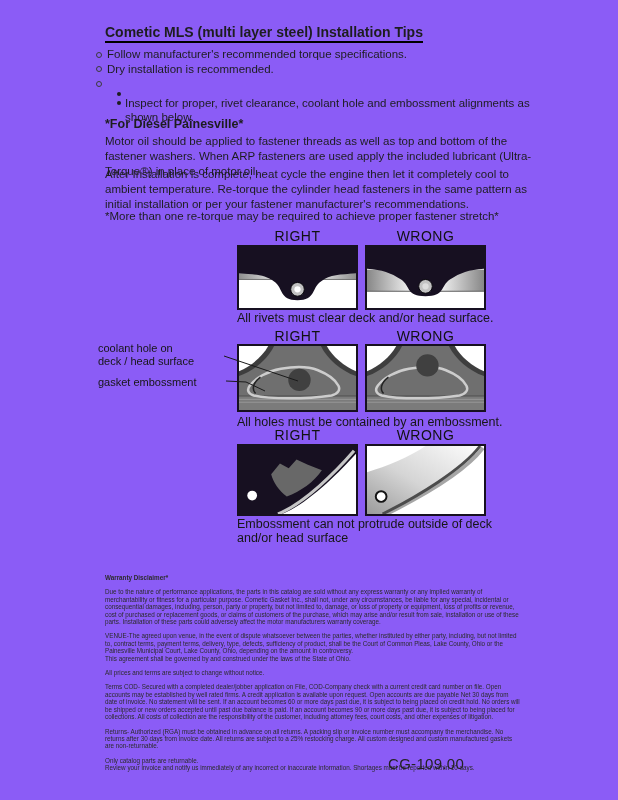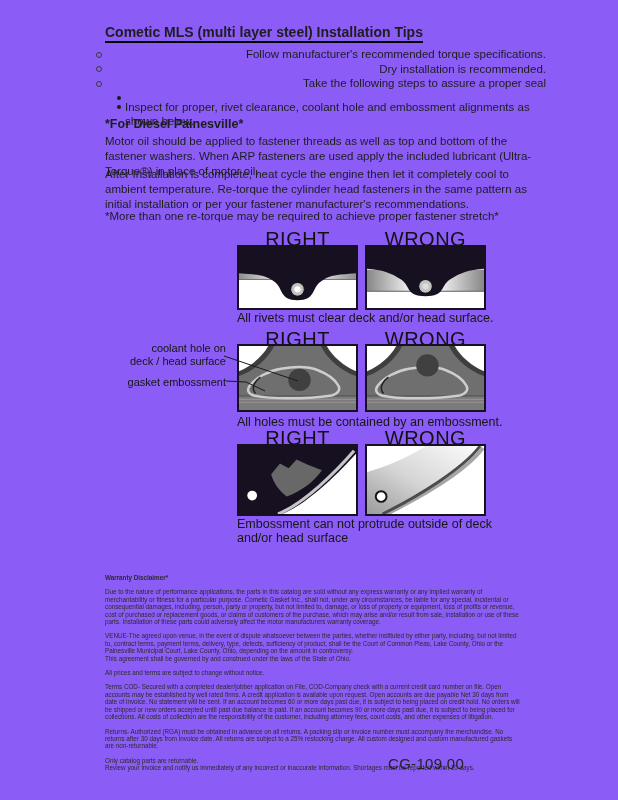--- a/index.html
+++ b/index.html
@@ -7,38 +7,38 @@
     position:relative;width:618px;height:800px;background:#8b5cf6;
     font-family:"Liberation Sans", sans-serif;color:#1d1d1f;overflow:hidden;
     margin:0 auto;
   }
   .abs{position:absolute;}
   .title{
     left:105px;top:24px;font-size:14px;font-weight:bold;
     border-bottom:2px solid #000;padding-bottom:1px;white-space:nowrap;
   }
   .tips{left:96px;top:47px;width:450px;font-size:11.5px;line-height:14.5px;}
-  .tip-row{display:flex;align-items:flex-start;justify-content:space-between;}
+  .tip-row{display:flex;align-items:flex-start;}
   .ring{flex:0 0 auto;width:4px;height:4px;border:1px solid #3a3a3a;border-radius:50%;margin:4.5px 5px 0 0;}
   .sub{margin-left:21px;}
   .dot{flex:0 0 auto;width:4px;height:4px;background:#1d1d1f;border-radius:50%;margin:5px 4px 0 0;}
   .diesel-h{left:105px;top:117px;font-size:12.5px;font-weight:bold;}
   .para{left:105px;top:0;width:438px;font-size:11.5px;line-height:15px;}
   .p1{top:134px;}
   .p2{top:167px;}
   .p3{top:209px;}
-  .figlabel{width:121px;text-align:center;font-size:20px;letter-spacing:0.5px;color:#111;}
+  .figlabel{width:121px;text-align:center;font-size:14px;letter-spacing:0.5px;color:#111;}
   .box{width:121px;border:2px solid #171021;box-sizing:border-box;background:#fff;}
   .box svg{display:block;width:100%;height:100%;}
   .b1{top:245px;height:65px;}
   .b2{top:344px;height:68px;}
   .b3{top:444px;height:72px;}
   .colL{left:237px;} .colR{left:365px;}
   .caption{left:237px;width:300px;font-size:12.5px;line-height:13.5px;color:#161616;}
-  .callout{left:98px;width:128px;text-align:right;font-size:11px;line-height:12.5px;color:#161616;}
+  .callout{left:98px;width:128px;font-size:11px;line-height:12.5px;color:#161616;}
   .legal{left:105px;top:574px;width:416px;font-size:6.3px;line-height:7.4px;color:#2b2b2b;}
   .legal p{margin:0 0 7px 0;}
   .legal .lh{font-weight:bold;margin-bottom:7px;}
   .pagecode{left:388px;top:755px;font-size:15px;letter-spacing:0.3px;color:#222;text-align:right;}
   .leader{left:220px;top:348px;width:112px;height:52px;pointer-events:none;z-index:5;}
 </style>
 </head>
 <body>
 
 <div class="page">
@@ -49,21 +49,20 @@
     <div class="tip-row">
       <span class="ring"></span>
       <span>Follow manufacturer's recommended torque specifications.</span>
     </div>
     <div class="tip-row">
       <span class="ring"></span>
       <span>Dry installation is recommended.</span>
     </div>
     <div class="tip-row">
       <span class="ring"></span>
-      <span>Take the following steps to assure a proper seal</span>
     </div>
     <div class="tip-row sub">
       <span class="dot"></span>
     </div>
     <div class="tip-row sub">
       <span class="dot"></span>
       <span>Inspect for proper, rivet clearance, coolant hole and embossment alignments as shown below.</span>
     </div>
   </div>
 

